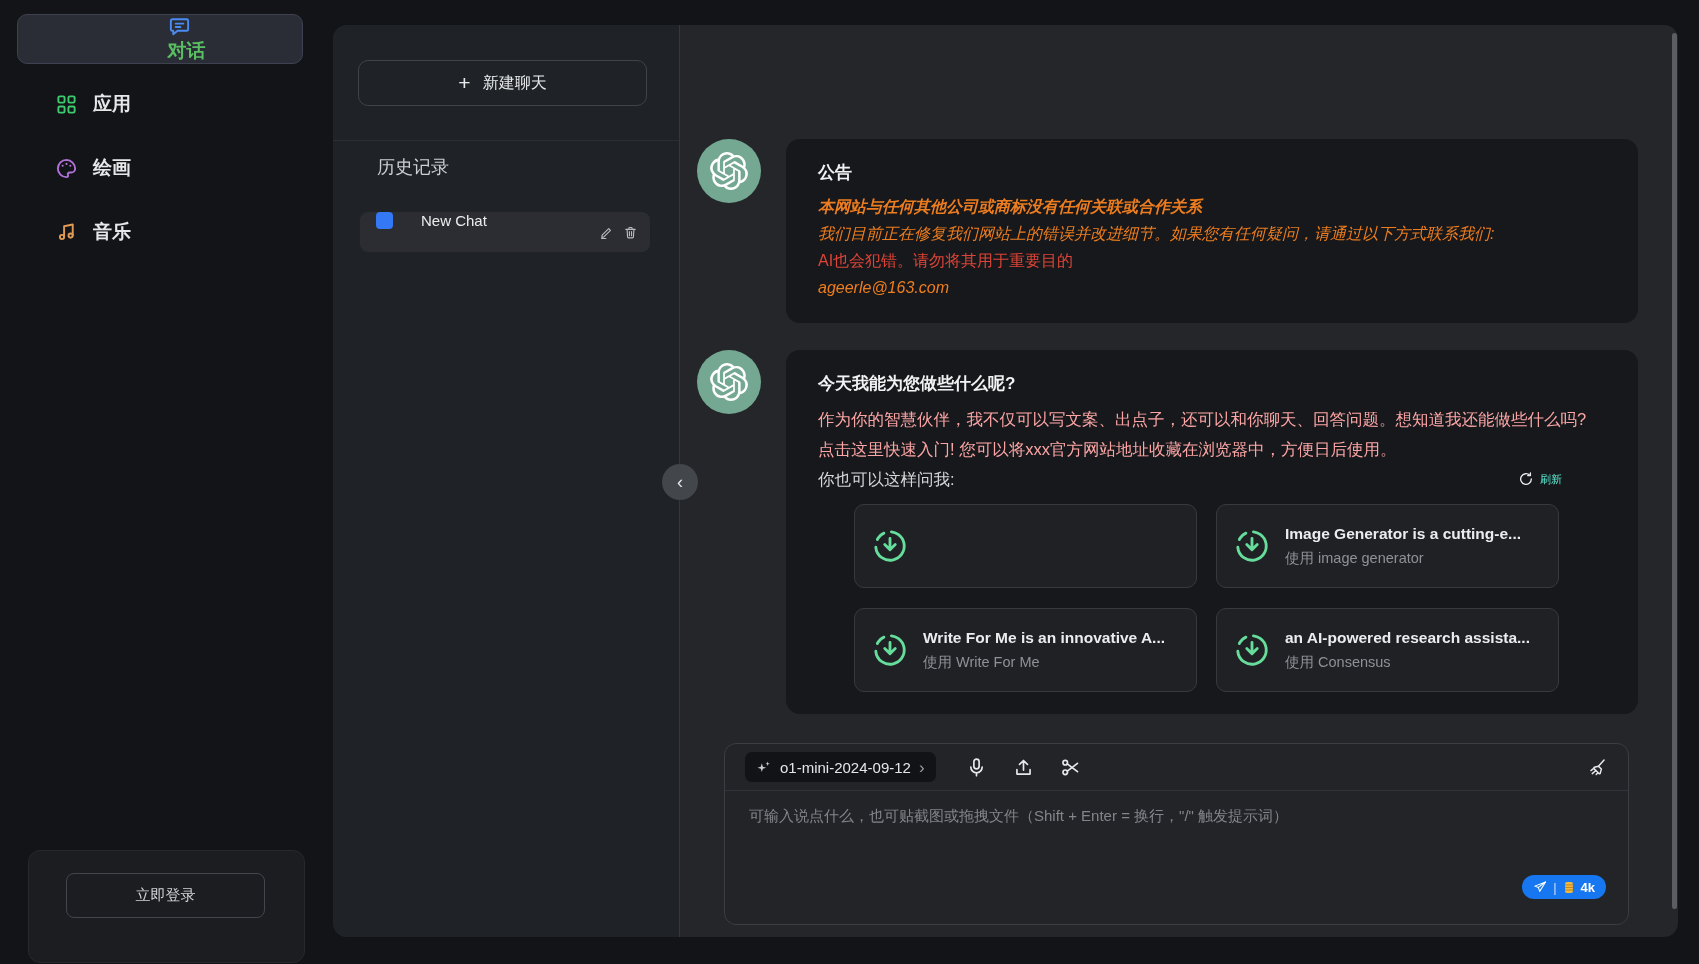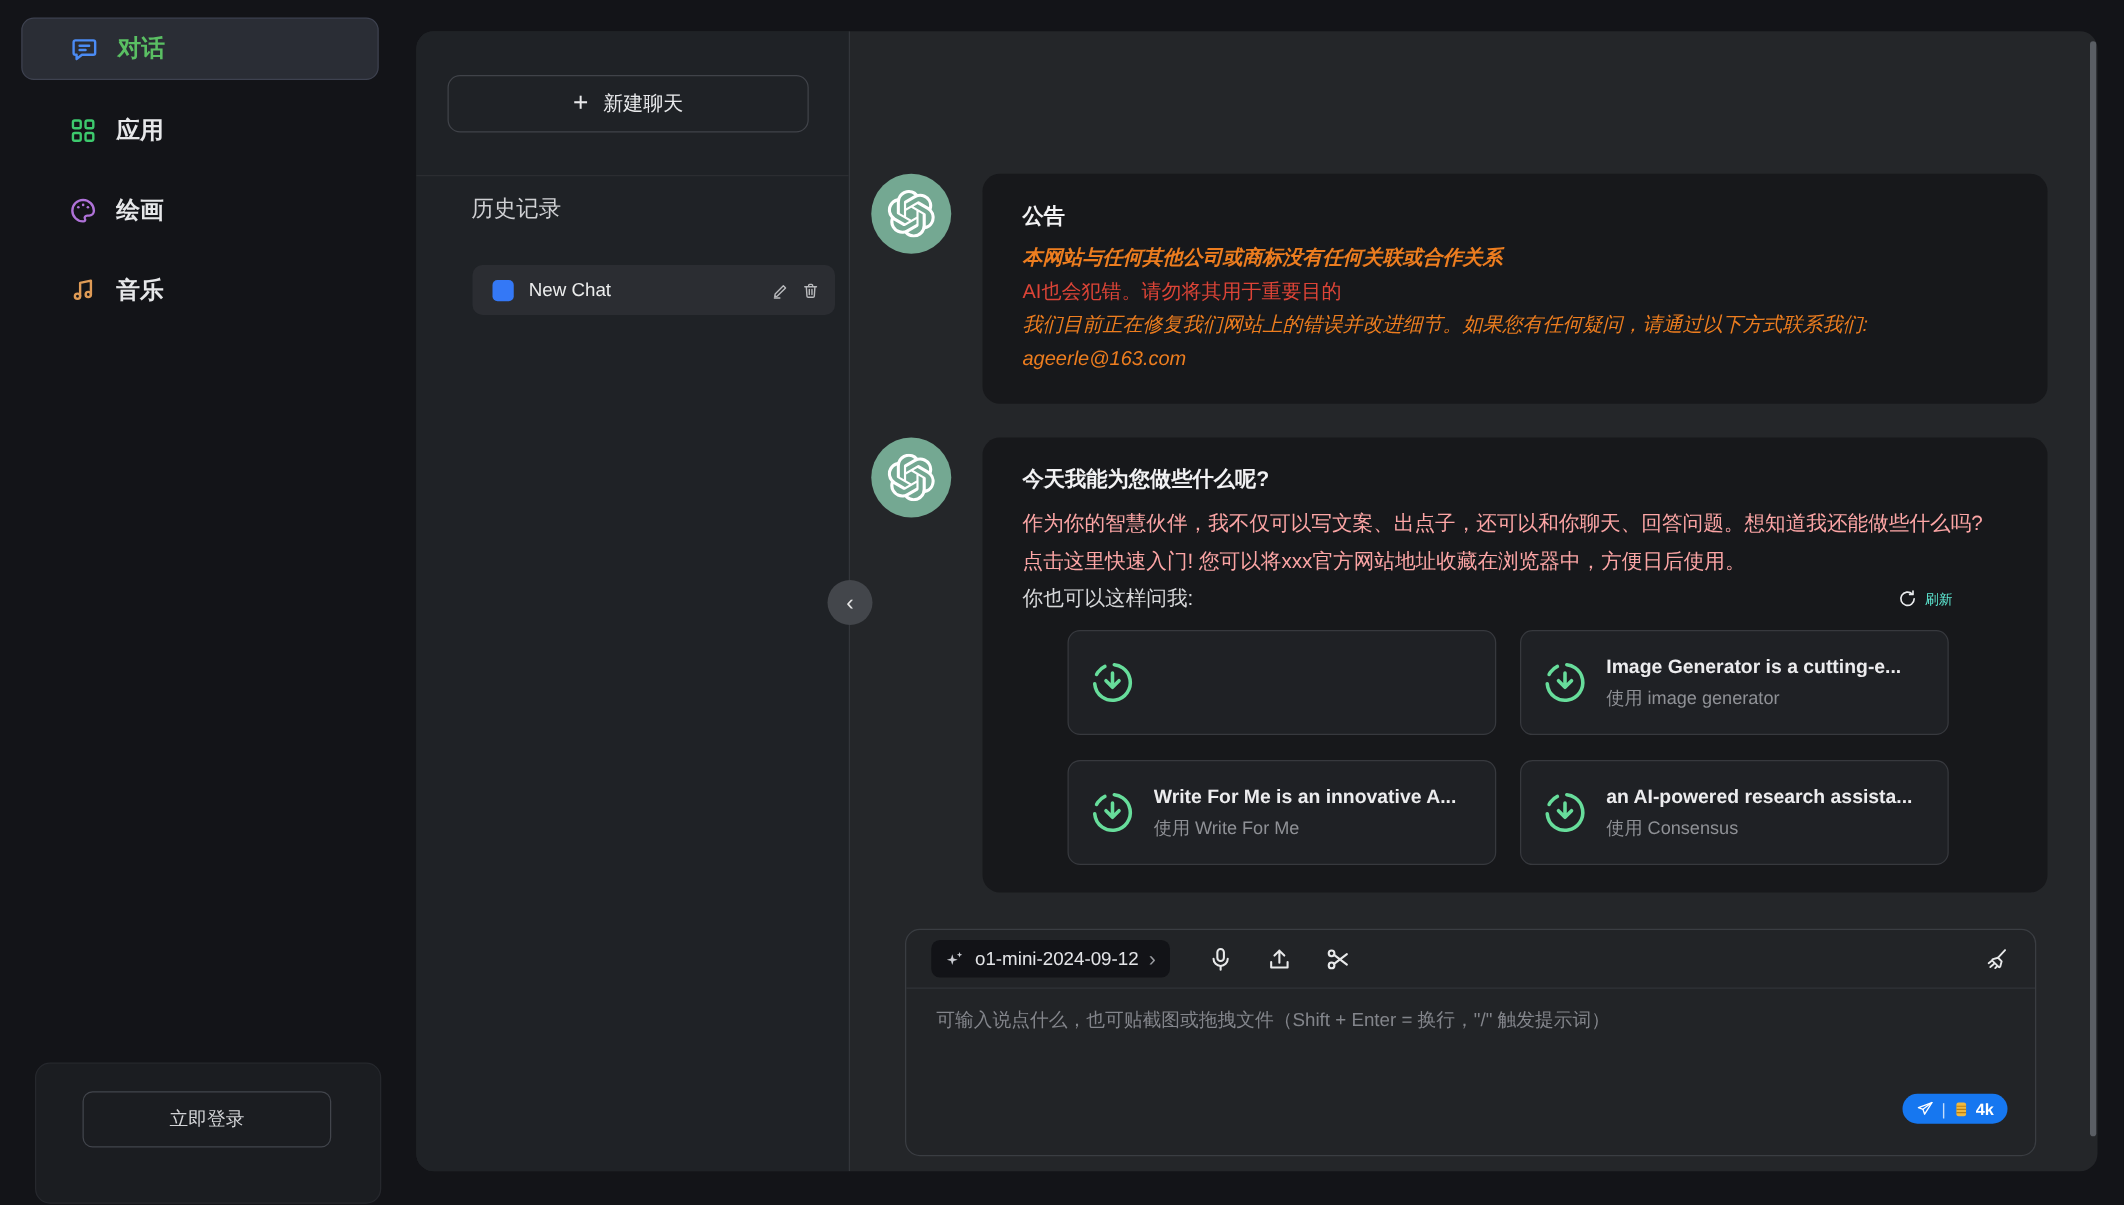--- a/index.html
+++ b/index.html
@@ -4,41 +4,41 @@
 <style>
   html,body{margin:0;padding:0;background:#0f1013;}
   .stage{position:relative;width:1699px;height:964px;background:#131418;overflow:hidden;
          font-family:"Liberation Sans","DejaVu Sans",sans-serif;color:#e7e8ea;}
   svg{display:block;}
 
   
   .sidebar-item{position:absolute;left:17px;width:286px;height:44px;display:flex;align-items:center;
                 padding-left:38px;box-sizing:border-box;border-radius:10px;cursor:pointer;}
   .sidebar-item .lbl{margin-left:15px;font-size:19px;font-weight:700;color:#e6e7e9;}
-  .sidebar-item.active{top:14px;height:50px;background:#2a2d35;border:1px solid #3e4250;}
+  .sidebar-item.active{top:14px;height:50px;background:#2a2d35;border:1px solid #3e4250;flex-direction:column;}
   .sidebar-item.active .lbl{color:#5abf63;}
   .login-card{position:absolute;left:28px;top:850px;width:275px;height:111px;background:#1b1d21;
               border:1px solid #26282d;border-radius:12px;}
   .login-btn{position:absolute;left:37px;top:22px;width:199px;height:45px;border:1px solid #42454c;
              border-radius:8px;display:flex;align-items:center;justify-content:center;
              font-size:15px;color:#d3d4d7;cursor:pointer;background:transparent;}
 
   
   .wrapper{position:absolute;left:333px;top:25px;width:1345px;height:912px;border-radius:14px;
            background:#242629;overflow:hidden;}
   .chatlist{position:absolute;left:0;top:0;width:347px;height:100%;background:#1f2226;
             border-right:1px solid #33363b;box-sizing:border-box;}
   .newchat-btn{position:absolute;left:25px;top:35px;width:289px;height:46px;border:1px solid #404349;
                border-radius:10px;display:flex;align-items:center;justify-content:center;gap:12px;
                font-size:16px;color:#e8e9eb;cursor:pointer;background:transparent;}
   .newchat-btn .plus{font-size:21px;font-weight:400;line-height:1;margin-top:-2px;}
   .list-divider{position:absolute;left:0;top:115px;width:100%;height:1px;background:#2b2d31;}
   .history-title{position:absolute;left:44px;top:130px;font-size:18px;color:#cfd0d3;}
-  .history-row{position:absolute;left:45px;top:187px;width:290px;height:40px;background:#2b2d32;
-               border-radius:8px;display:flex;align-items:center;cursor:pointer;}
+  .history-row{position:absolute;left:27px;top:187px;width:290px;height:40px;background:#2b2d32;
+               border-radius:8px;display:flex;cursor:pointer;gap:16px;}
   .history-row .sq{width:17px;height:17px;border-radius:4px;background:#3478f6;margin-left:16px;}
   .history-row .ttl{margin-left:12px;font-size:15px;color:#eceded;flex:1;}
   .history-row .act{display:flex;align-items:center;gap:9px;margin-right:12px;color:#b9babd;}
   .history-row .act svg{cursor:pointer;}
 
   .collapse-btn{position:absolute;left:329px;top:439px;width:36px;height:36px;border-radius:50%;
                 background:#43464b;display:flex;align-items:center;justify-content:center;
                 font-size:18px;color:#e8e8e8;cursor:pointer;z-index:5;}
   .scrollbar{position:absolute;right:1px;top:8px;width:5px;height:876px;border-radius:3px;background:#5a5e64;}
 
@@ -179,22 +179,22 @@
 
       <div class="msg m1">
         <div class="avatar">
           <svg width="38" height="38" viewBox="0 0 24 24" fill="#ffffff">
             <path d="M22.2819 9.8211a5.9847 5.9847 0 0 0-.5157-4.9108 6.0462 6.0462 0 0 0-6.5098-2.9A6.0651 6.0651 0 0 0 4.9807 4.1818a5.9847 5.9847 0 0 0-3.9977 2.9 6.0462 6.0462 0 0 0 .7427 7.0966 5.98 5.98 0 0 0 .511 4.9107 6.051 6.051 0 0 0 6.5146 2.9001A5.9847 5.9847 0 0 0 13.2599 24a6.0557 6.0557 0 0 0 5.7718-4.2058 5.9894 5.9894 0 0 0 3.9977-2.9001 6.0557 6.0557 0 0 0-.7475-7.073zm-9.022 12.6081a4.4755 4.4755 0 0 1-2.8764-1.0408l.1419-.0804 4.7783-2.7582a.7948.7948 0 0 0 .3927-.6813v-6.7369l2.02 1.1686a.071.071 0 0 1 .038.052v5.5826a4.504 4.504 0 0 1-4.4945 4.4944zm-9.6607-4.1254a4.4708 4.4708 0 0 1-.5346-3.0137l.142.0852 4.783 2.7582a.7712.7712 0 0 0 .7806 0l5.8428-3.3685v2.3324a.0804.0804 0 0 1-.0332.0615L9.74 19.9502a4.4992 4.4992 0 0 1-6.1408-1.6464zM2.3408 7.8956a4.485 4.485 0 0 1 2.3655-1.9728V11.6a.7664.7664 0 0 0 .3879.6765l5.8144 3.3543-2.0201 1.1685a.0757.0757 0 0 1-.071 0l-4.8303-2.7865A4.504 4.504 0 0 1 2.3408 7.8956zm16.5963 3.8558L13.1038 8.364 15.1192 7.2a.0757.0757 0 0 1 .071 0l4.8303 2.7913a4.4944 4.4944 0 0 1-.6765 8.1042v-5.6772a.79.79 0 0 0-.407-.667zm2.0107-3.0231l-.142-.0852-4.7735-2.7818a.7759.7759 0 0 0-.7854 0L9.409 9.2297V6.8974a.0662.0662 0 0 1 .0284-.0615l4.8303-2.7866a4.4992 4.4992 0 0 1 6.6802 4.66zM8.3065 12.863l-2.02-1.1638a.0804.0804 0 0 1-.038-.0567V6.0742a4.4992 4.4992 0 0 1 7.3757-3.4537l-.142.0805L8.704 5.459a.7948.7948 0 0 0-.3927.6813zm1.0976-2.3654l2.602-1.4998 2.6069 1.4998v2.9994l-2.5974 1.4997-2.6067-1.4997z"></path>
           </svg>
         </div>
         <div class="bubble">
           <div class="b-title">公告</div>
           <div class="b-line c-orange">本网站与任何其他公司或商标没有任何关联或合作关系</div>
+          <div class="b-line c-orange normal">我们目前正在修复我们网站上的错误并改进细节。如果您有任何疑问，请通过以下方式联系我们:</div>
           <div class="b-line c-red">AI也会犯错。请勿将其用于重要目的</div>
-          <div class="b-line c-orange normal">我们目前正在修复我们网站上的错误并改进细节。如果您有任何疑问，请通过以下方式联系我们:</div>
           <div class="b-line c-orange normal">ageerle@163.com</div>
         </div>
       </div>
 
       <div class="msg m2">
         <div class="avatar">
           <svg width="38" height="38" viewBox="0 0 24 24" fill="#ffffff">
             <path d="M22.2819 9.8211a5.9847 5.9847 0 0 0-.5157-4.9108 6.0462 6.0462 0 0 0-6.5098-2.9A6.0651 6.0651 0 0 0 4.9807 4.1818a5.9847 5.9847 0 0 0-3.9977 2.9 6.0462 6.0462 0 0 0 .7427 7.0966 5.98 5.98 0 0 0 .511 4.9107 6.051 6.051 0 0 0 6.5146 2.9001A5.9847 5.9847 0 0 0 13.2599 24a6.0557 6.0557 0 0 0 5.7718-4.2058 5.9894 5.9894 0 0 0 3.9977-2.9001 6.0557 6.0557 0 0 0-.7475-7.073zm-9.022 12.6081a4.4755 4.4755 0 0 1-2.8764-1.0408l.1419-.0804 4.7783-2.7582a.7948.7948 0 0 0 .3927-.6813v-6.7369l2.02 1.1686a.071.071 0 0 1 .038.052v5.5826a4.504 4.504 0 0 1-4.4945 4.4944zm-9.6607-4.1254a4.4708 4.4708 0 0 1-.5346-3.0137l.142.0852 4.783 2.7582a.7712.7712 0 0 0 .7806 0l5.8428-3.3685v2.3324a.0804.0804 0 0 1-.0332.0615L9.74 19.9502a4.4992 4.4992 0 0 1-6.1408-1.6464zM2.3408 7.8956a4.485 4.485 0 0 1 2.3655-1.9728V11.6a.7664.7664 0 0 0 .3879.6765l5.8144 3.3543-2.0201 1.1685a.0757.0757 0 0 1-.071 0l-4.8303-2.7865A4.504 4.504 0 0 1 2.3408 7.8956zm16.5963 3.8558L13.1038 8.364 15.1192 7.2a.0757.0757 0 0 1 .071 0l4.8303 2.7913a4.4944 4.4944 0 0 1-.6765 8.1042v-5.6772a.79.79 0 0 0-.407-.667zm2.0107-3.0231l-.142-.0852-4.7735-2.7818a.7759.7759 0 0 0-.7854 0L9.409 9.2297V6.8974a.0662.0662 0 0 1 .0284-.0615l4.8303-2.7866a4.4992 4.4992 0 0 1 6.6802 4.66zM8.3065 12.863l-2.02-1.1638a.0804.0804 0 0 1-.038-.0567V6.0742a4.4992 4.4992 0 0 1 7.3757-3.4537l-.142.0805L8.704 5.459a.7948.7948 0 0 0-.3927.6813zm1.0976-2.3654l2.602-1.4998 2.6069 1.4998v2.9994l-2.5974 1.4997-2.6067-1.4997z"></path>
           </svg>
         </div>

